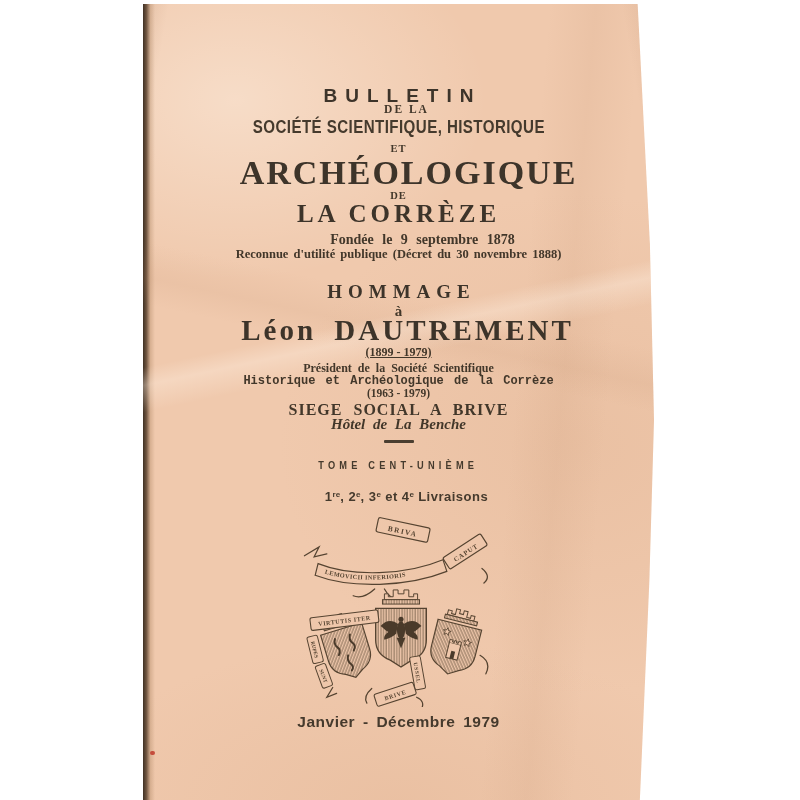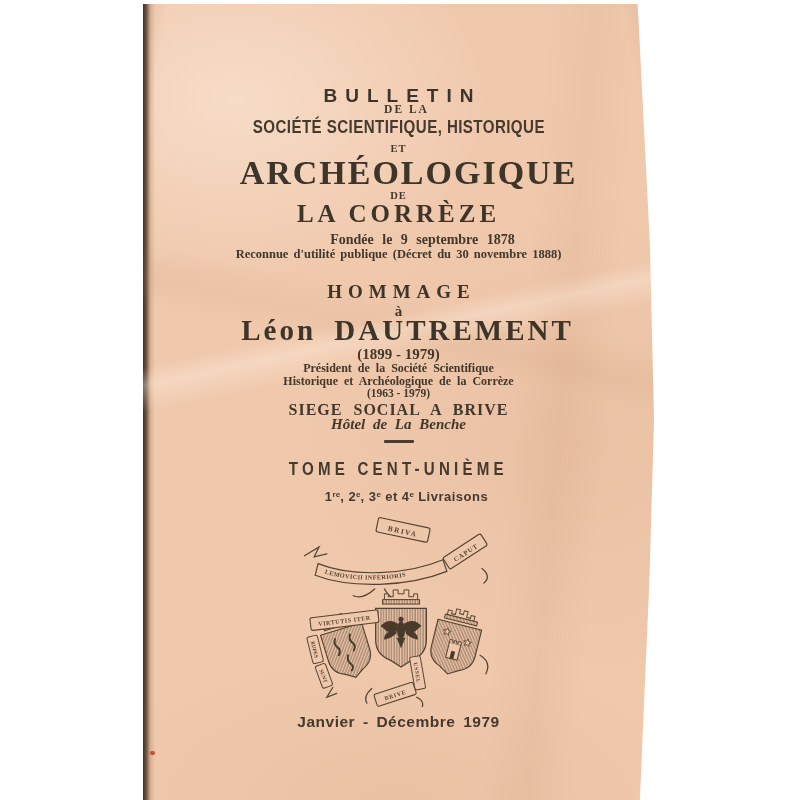--- a/index.html
+++ b/index.html
@@ -42,31 +42,31 @@
   .t-societe{top:113px;font-size:18px;letter-spacing:0.5px;color:#453a2d;}
   .t-et{top:139px;font-size:10.5px;letter-spacing:1px;}
   .t-archeo{top:149px;font-size:34px;letter-spacing:2px;padding-left:20px;color:#3d342a;}
   .t-de{top:186px;font-size:10.5px;letter-spacing:1px;}
   .t-correze{top:196px;font-size:25px;letter-spacing:4px;padding-left:0;color:#3d342a;}
   .t-fondee{top:228px;font-size:14px;word-spacing:5px;padding-left:48px;}
   .t-reconnue{top:243px;font-size:12.5px;word-spacing:2px;}
   .t-hommage{top:277px;font-size:19px;letter-spacing:6px;padding-left:6px;color:#3d342a;}
   .t-a{top:299px;font-size:15px;}
   .t-name{top:310px;font-size:29px;letter-spacing:3px;padding-left:18px;color:#3d342a;word-spacing:8px;}
-  .t-dates1{top:342px;font-size:15px;}
+  .t-dates1{top:342px;font-size:12px;text-decoration:underline;}
   .t-pres1{top:358px;font-size:12px;word-spacing:3px;}
-  .t-pres2{top:371px;font-size:12px;word-spacing:3px;}
+  .t-pres2{top:371px;font-size:12px;word-spacing:3px;font-family:Liberation Mono, monospace;}
   .t-dates2{top:383px;font-size:11.5px;}
   .t-siege{top:397px;font-size:16px;letter-spacing:1px;word-spacing:6px;}
   .t-hotel{top:412px;font-size:15px;font-style:italic;word-spacing:4px;}
   .rule{
     position:absolute;top:436px;left:50%;width:30px;height:3px;margin-left:-15px;
     background:#4a3e30;border-radius:1px;
   }
-  .t-tome{top:455px;font-size:18px;letter-spacing:5px;color:#453a2d;}
+  .t-tome{top:455px;font-size:11px;letter-spacing:5px;color:#453a2d;}
   .t-livr{top:486px;font-size:13px;letter-spacing:0.5px;color:#453a2d;margin-left:16px;}
   .t-livr sup{font-size:0.62em;vertical-align:0.45em;letter-spacing:0;}
   .t-date{top:709px;font-size:15.5px;word-spacing:3px;letter-spacing:0.5px;color:#453a2d;}
   .crest{
     position:absolute;top:503px;left:50%;margin-left:-112px;width:228px;height:200px;
     opacity:0.93;
   }
   .red-speck{
     position:absolute;left:7px;top:747px;width:5px;height:4px;
     background:#c0392b;border-radius:2px;opacity:0.85;

